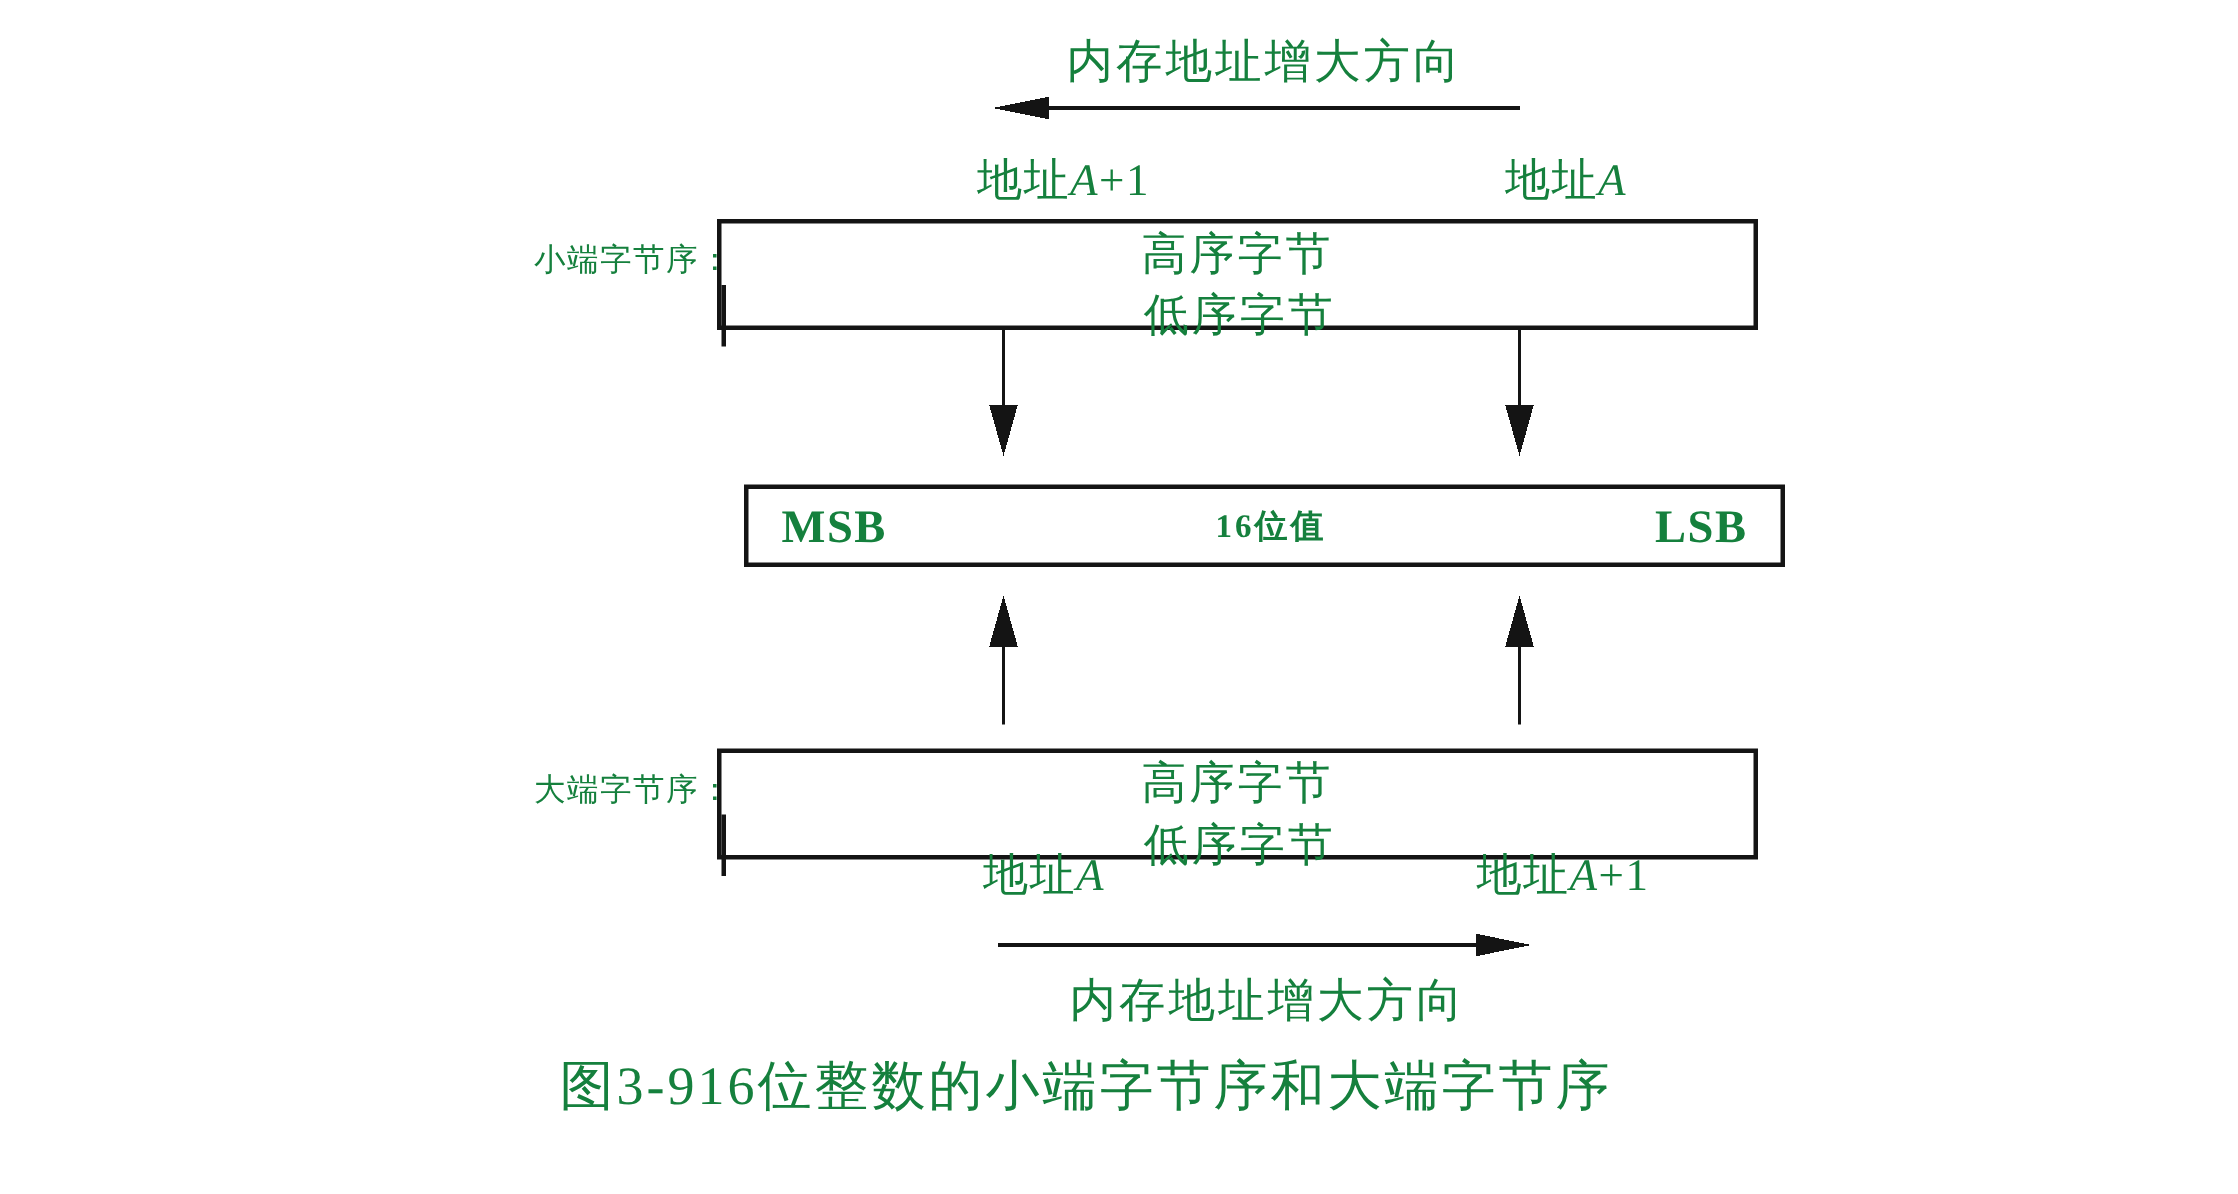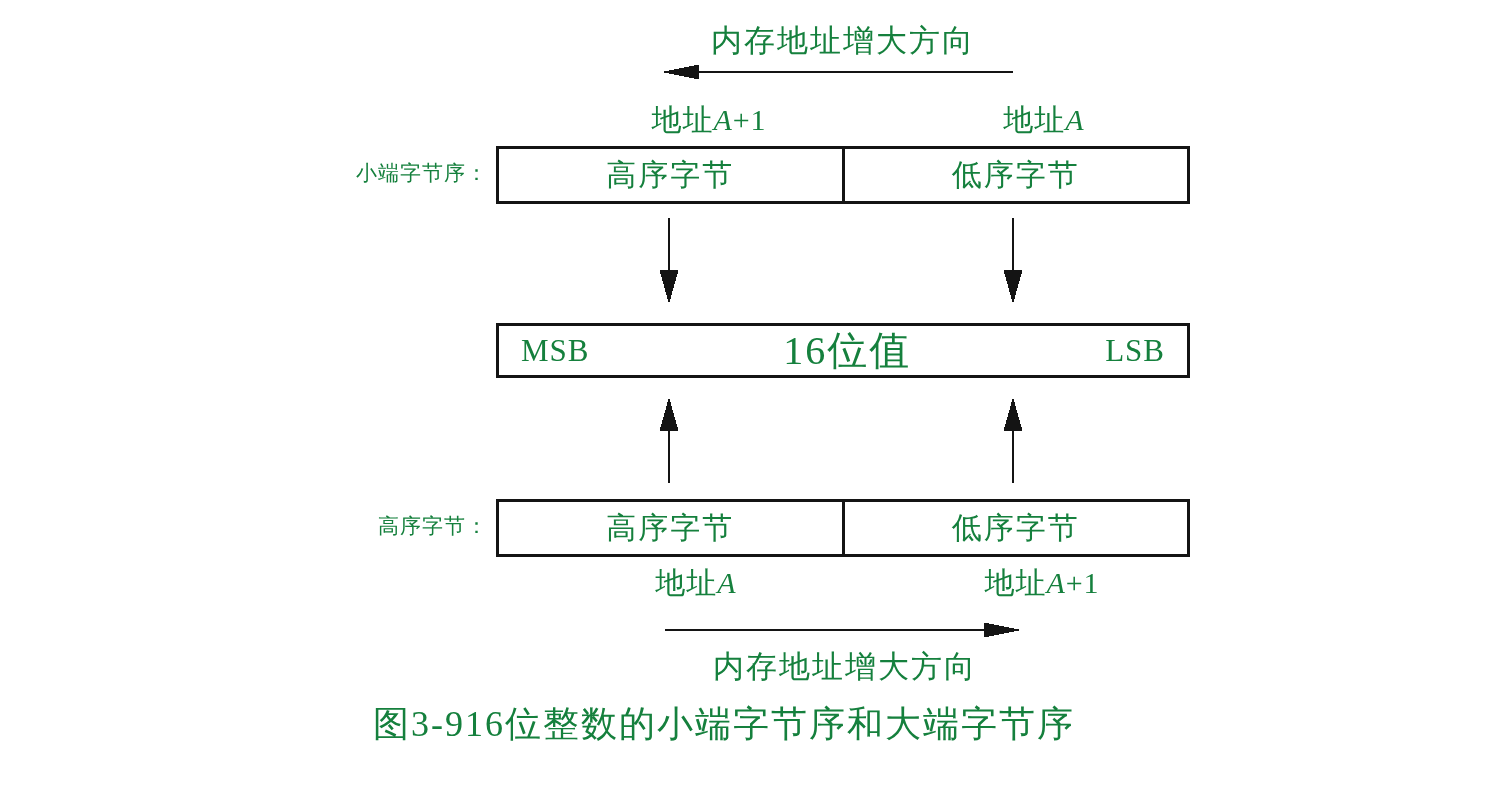--- a/index.html
+++ b/index.html
@@ -37,27 +37,28 @@
   }
   .row-label {
     width: 288px;
     text-align: right;
     font-size: 21px;
     letter-spacing: 1px;
     white-space: nowrap;
   }
 
   .register {
-    left: 496px;
+    left: 478px;
     width: 694px;
-    height: 58px;
+    height: 74px;
     border: 3px solid #141414;
     box-sizing: border-box;
     display: flex;
     background: #ffffff;
+    flex-direction: column;
   }
   .register .cell {
     flex: 1 1 0;
     display: flex;
     align-items: center;
     justify-content: center;
     font-size: 30px;
     letter-spacing: 2px;
     white-space: nowrap;
   }
@@ -71,27 +72,28 @@
     top: 323px;
     width: 694px;
     height: 55px;
     border: 3px solid #141414;
     box-sizing: border-box;
     display: flex;
     align-items: center;
     justify-content: space-between;
     padding: 0 22px;
     background: #ffffff;
+    font-weight: bold;
   }
   .value-register .end-label {
     font-size: 31px;
     letter-spacing: 1px;
   }
   .value-register .mid-label {
-    font-size: 40px;
+    font-size: 22px;
     letter-spacing: 2px;
   }
 
   .caption {
     font-size: 36px;
     letter-spacing: 2px;
     white-space: nowrap;
   }
   .caption .caption-number { }
 
@@ -139,21 +141,21 @@
 
   <svg class="abs" style="left:657px; top:397px;" width="24" height="86" viewBox="0 0 24 86">
     <line x1="12" y1="86" x2="12" y2="30" stroke="#141414" stroke-width="2.6"></line>
     <polygon points="12,0 2.5,34 21.5,34" fill="#141414"></polygon>
   </svg>
   <svg class="abs" style="left:1001px; top:397px;" width="24" height="86" viewBox="0 0 24 86">
     <line x1="12" y1="86" x2="12" y2="30" stroke="#141414" stroke-width="2.6"></line>
     <polygon points="12,0 2.5,34 21.5,34" fill="#141414"></polygon>
   </svg>
 
-  <div class="abs row-label" style="left:200px; top:512px;">高序字节：</div>
+  <div class="abs row-label" style="left:200px; top:512px;">大端字节序：</div>
   <div class="abs register" style="top:499px;">
     <div class="cell">高序字节</div>
     <div class="cell">低序字节</div>
   </div>
 
   <div class="abs centered addr-label" style="left:668px; top:563px;">
     <span>地址</span><span class="var">A</span><span></span>
   </div>
   <div class="abs centered addr-label" style="left:1014px; top:563px;">
     <span>地址</span><span class="var">A</span><span>+1</span>

